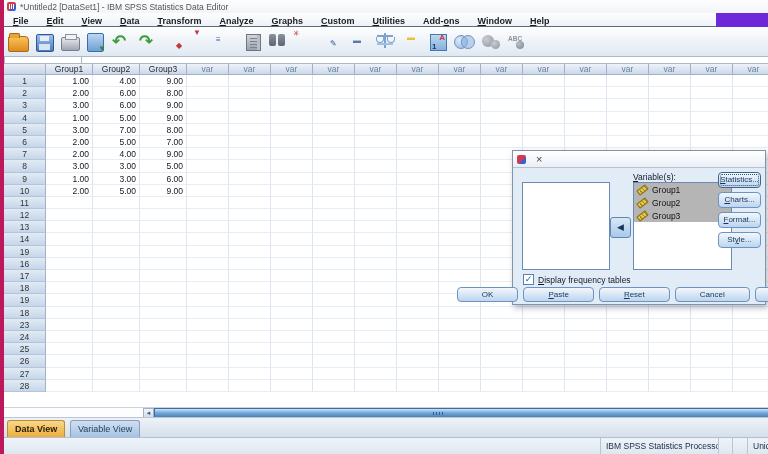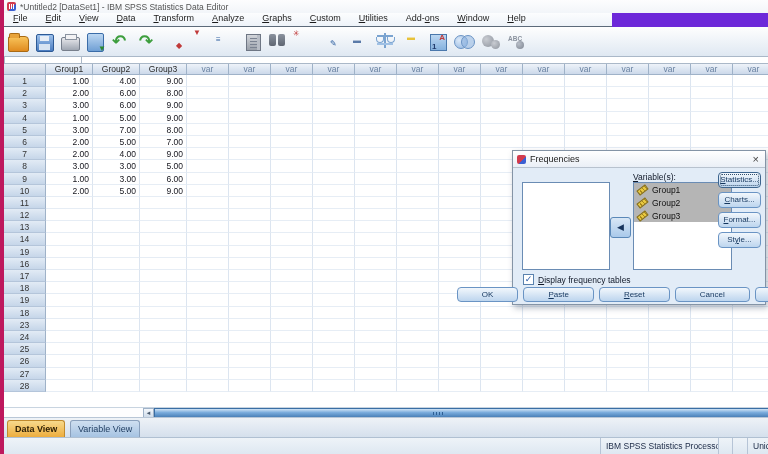--- a/index.html
+++ b/index.html
@@ -7,21 +7,21 @@
   #app{position:relative;width:768px;height:454px;overflow:hidden;background:#6d28d9;border-left:4px solid #be185d;}
   .mn{text-decoration:underline;}
 
   
   #titlebar{position:absolute;left:0;top:0;width:768px;height:13px;background:linear-gradient(#fdfdfe,#f2f5f9);display:flex;align-items:center;}
   #app-icon{width:9px;height:9px;margin:0 4px 0 3px;background:linear-gradient(135deg,#d23b4e 60%,#3b5fd2 60%);border-radius:2px;position:relative;}
   #app-icon:before{content:"";position:absolute;left:2px;top:2px;width:5px;height:5px;background:repeating-linear-gradient(90deg,#fff 0 1px,transparent 1px 2px);}
   #title-text{font-size:8.5px;color:#555;white-space:nowrap;}
 
   
-  #menubar{position:absolute;left:0;top:13px;width:608px;height:13px;background:linear-gradient(#fcfdfe,#eef3f9);border-bottom:1px solid #5c6a7a;display:flex;align-items:flex-start;}
+  #menubar{position:absolute;left:0;top:13px;width:712px;height:13px;background:linear-gradient(#fcfdfe,#eef3f9);border-bottom:1px solid #5c6a7a;display:flex;align-items:flex-end;font-weight:bold;}
   .menu-item{font-size:9px;color:#1c1c1c;padding:0 9px;cursor:default;white-space:nowrap;}
 
   
   #toolbar{position:absolute;left:0;top:27px;width:768px;height:29px;background:linear-gradient(#fefefe,#dfe8f2);border-bottom:1px solid #c2cedd;display:flex;align-items:center;}
   .tbi{width:20px;height:20px;margin:0 3px 0 4px;position:relative;display:inline-block;}
   .mk{position:absolute;font-size:8px;line-height:1;font-weight:bold;}
   .t-folder{background:linear-gradient(#f8c35a,#e08b1f);border:1px solid #a96a14;border-radius:2px 4px 2px 2px;width:19px;height:14px;margin-top:5px;}
   .t-folder:before{content:"";position:absolute;top:-4px;left:0;width:9px;height:4px;background:#e8a33a;border:1px solid #a96a14;border-bottom:none;border-radius:2px 2px 0 0;}
   .t-save{background:linear-gradient(#9cc0ea,#4a7cc0);border:1px solid #2d5a96;border-radius:2px;width:16px;height:16px;margin-top:2px;}
   .t-save:before{content:"";position:absolute;left:3px;top:1px;width:9px;height:5px;background:#e8eef6;}
@@ -742,21 +742,20 @@
     <div id="seg-main" class="sseg"></div>
     <div id="seg-proc" class="sseg">IBM SPSS Statistics Processor is ready</div>
     <div id="seg-a" class="sseg"></div>
     <div id="seg-b" class="sseg"></div>
     <div id="seg-unicode" class="sseg">Unicode:ON</div>
   </div>
 
   <div id="dialog">
     <div id="dlg-titlebar">
       <div id="dlg-icon"></div>
-      <div id="dlg-title">Frequencies</div>
       <div id="dlg-close">×</div>
     </div>
     <div id="dlg-source-list"></div>
     <div id="dlg-vars-label"><span class="mn">V</span>ariable(s):</div>
     <div id="dlg-var-list">
         <div class="var-item">
           <span class="ruler"></span>
           <span>Group1</span>
         </div>
         <div class="var-item">

